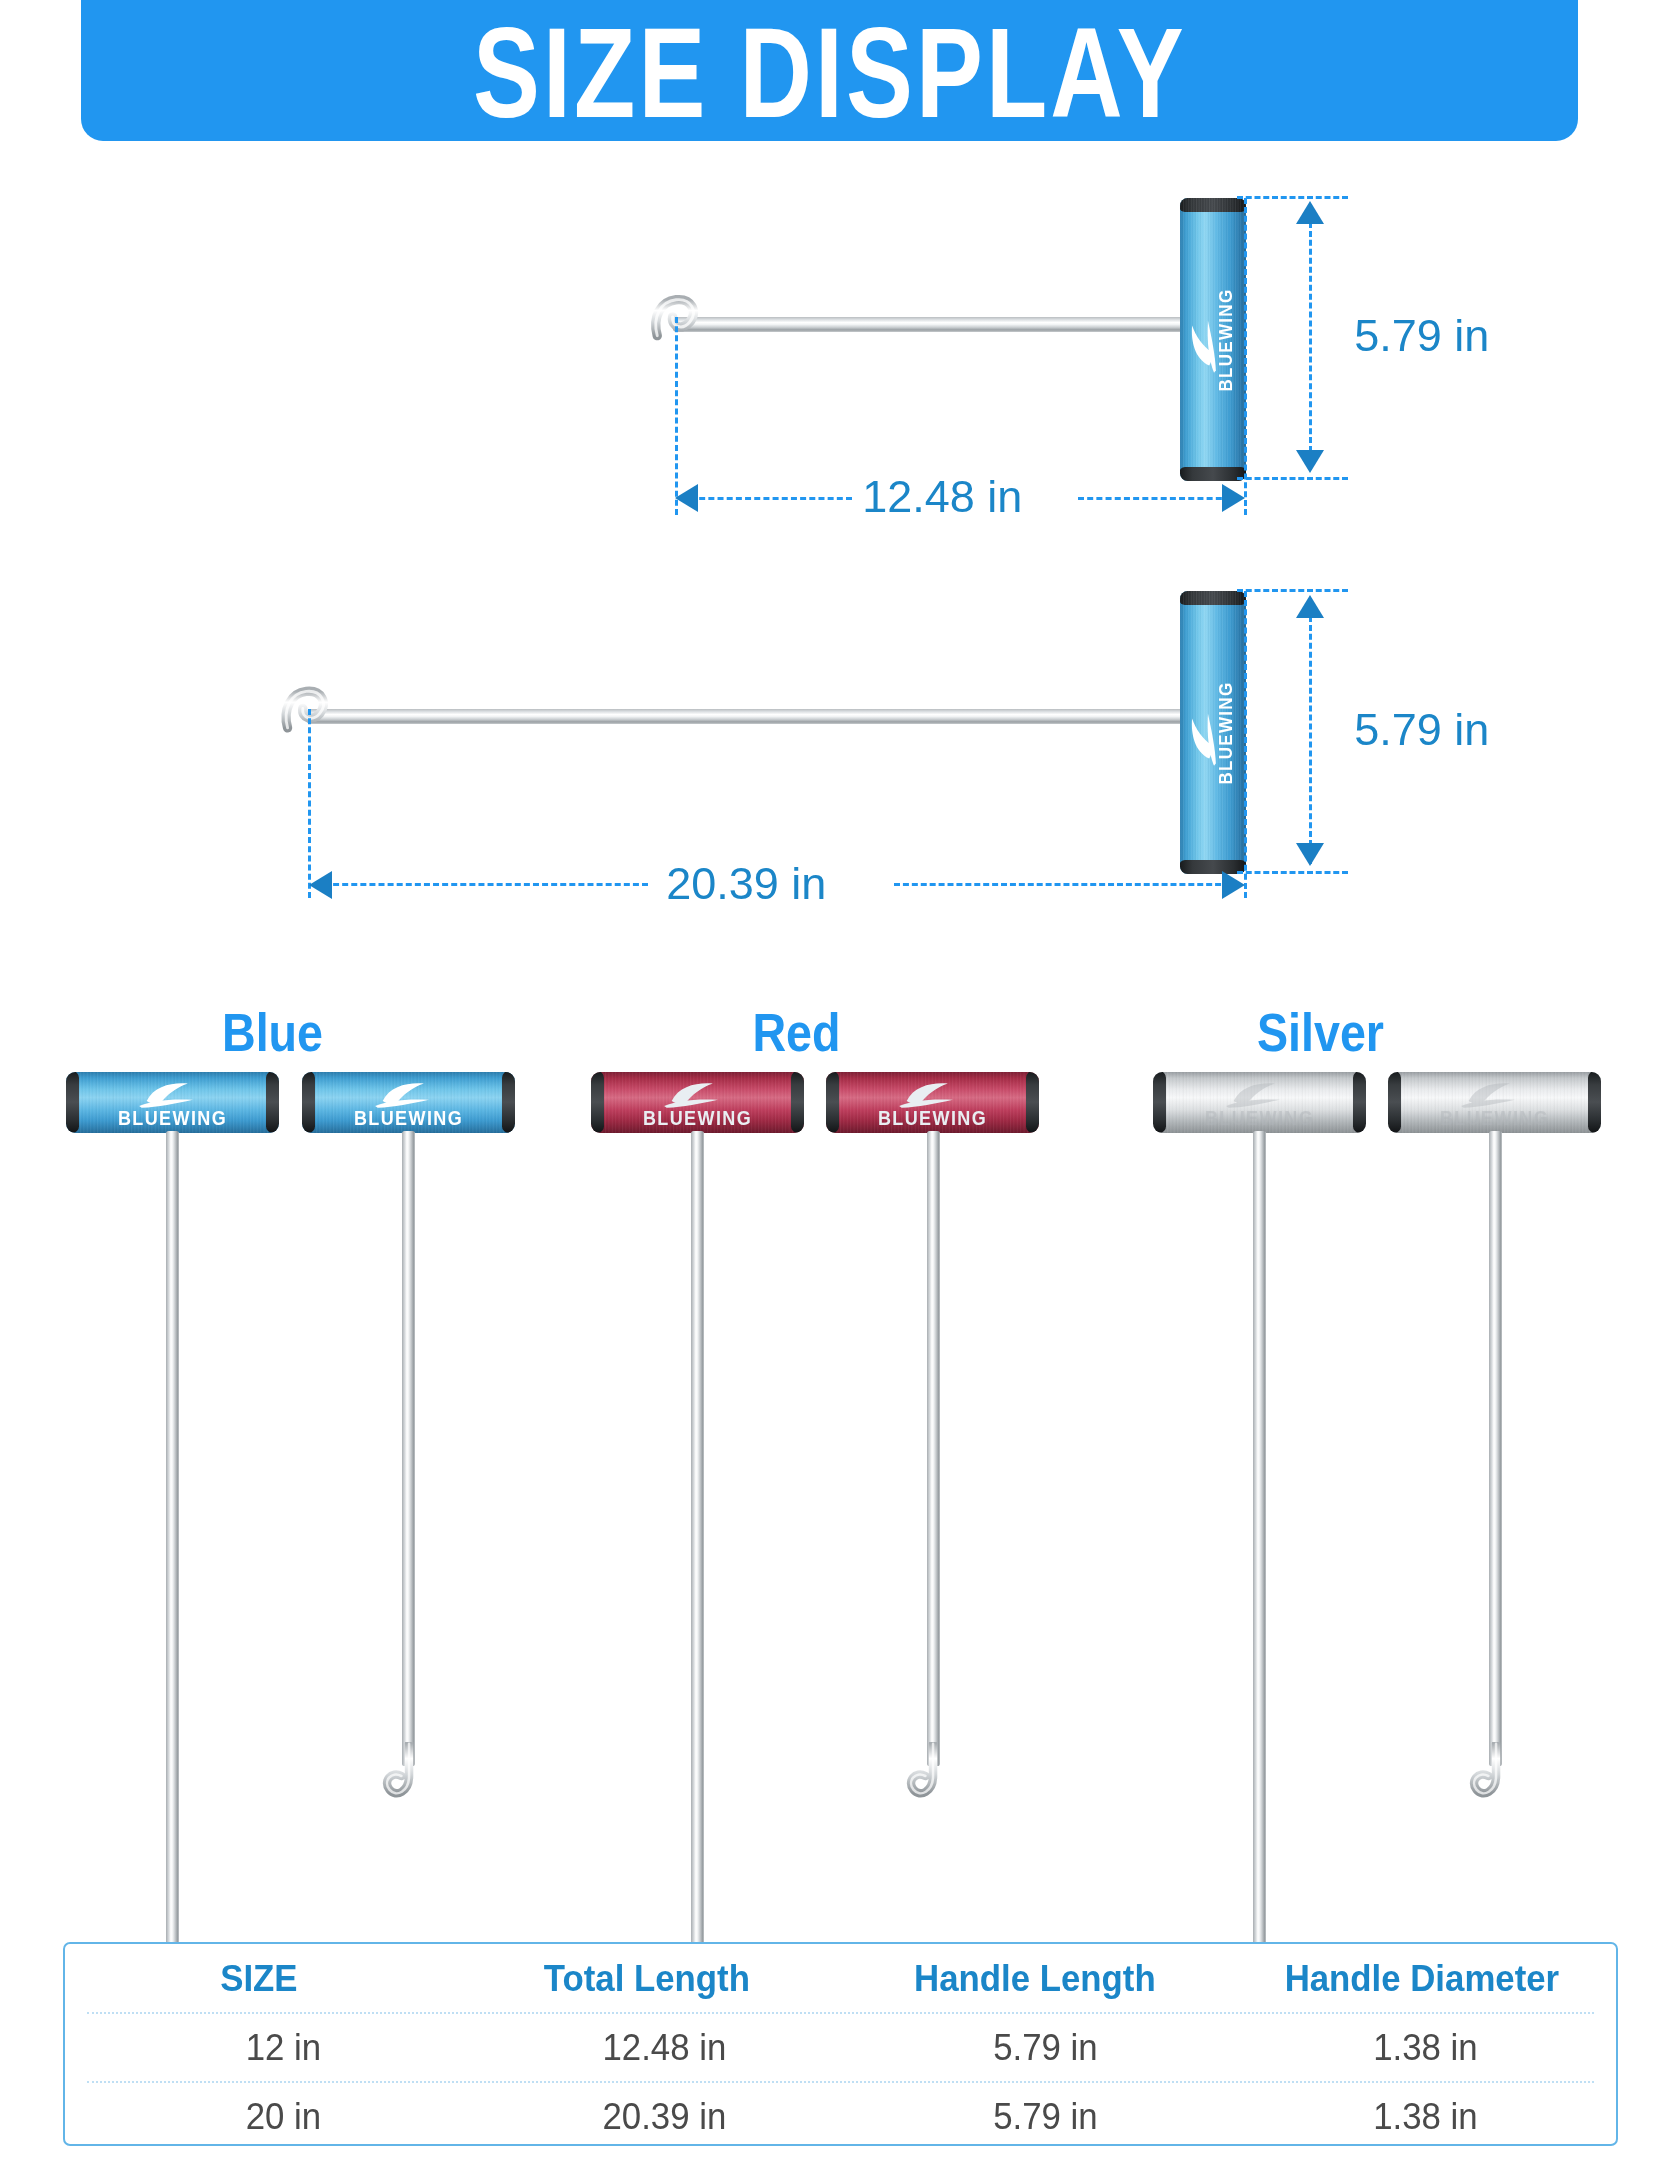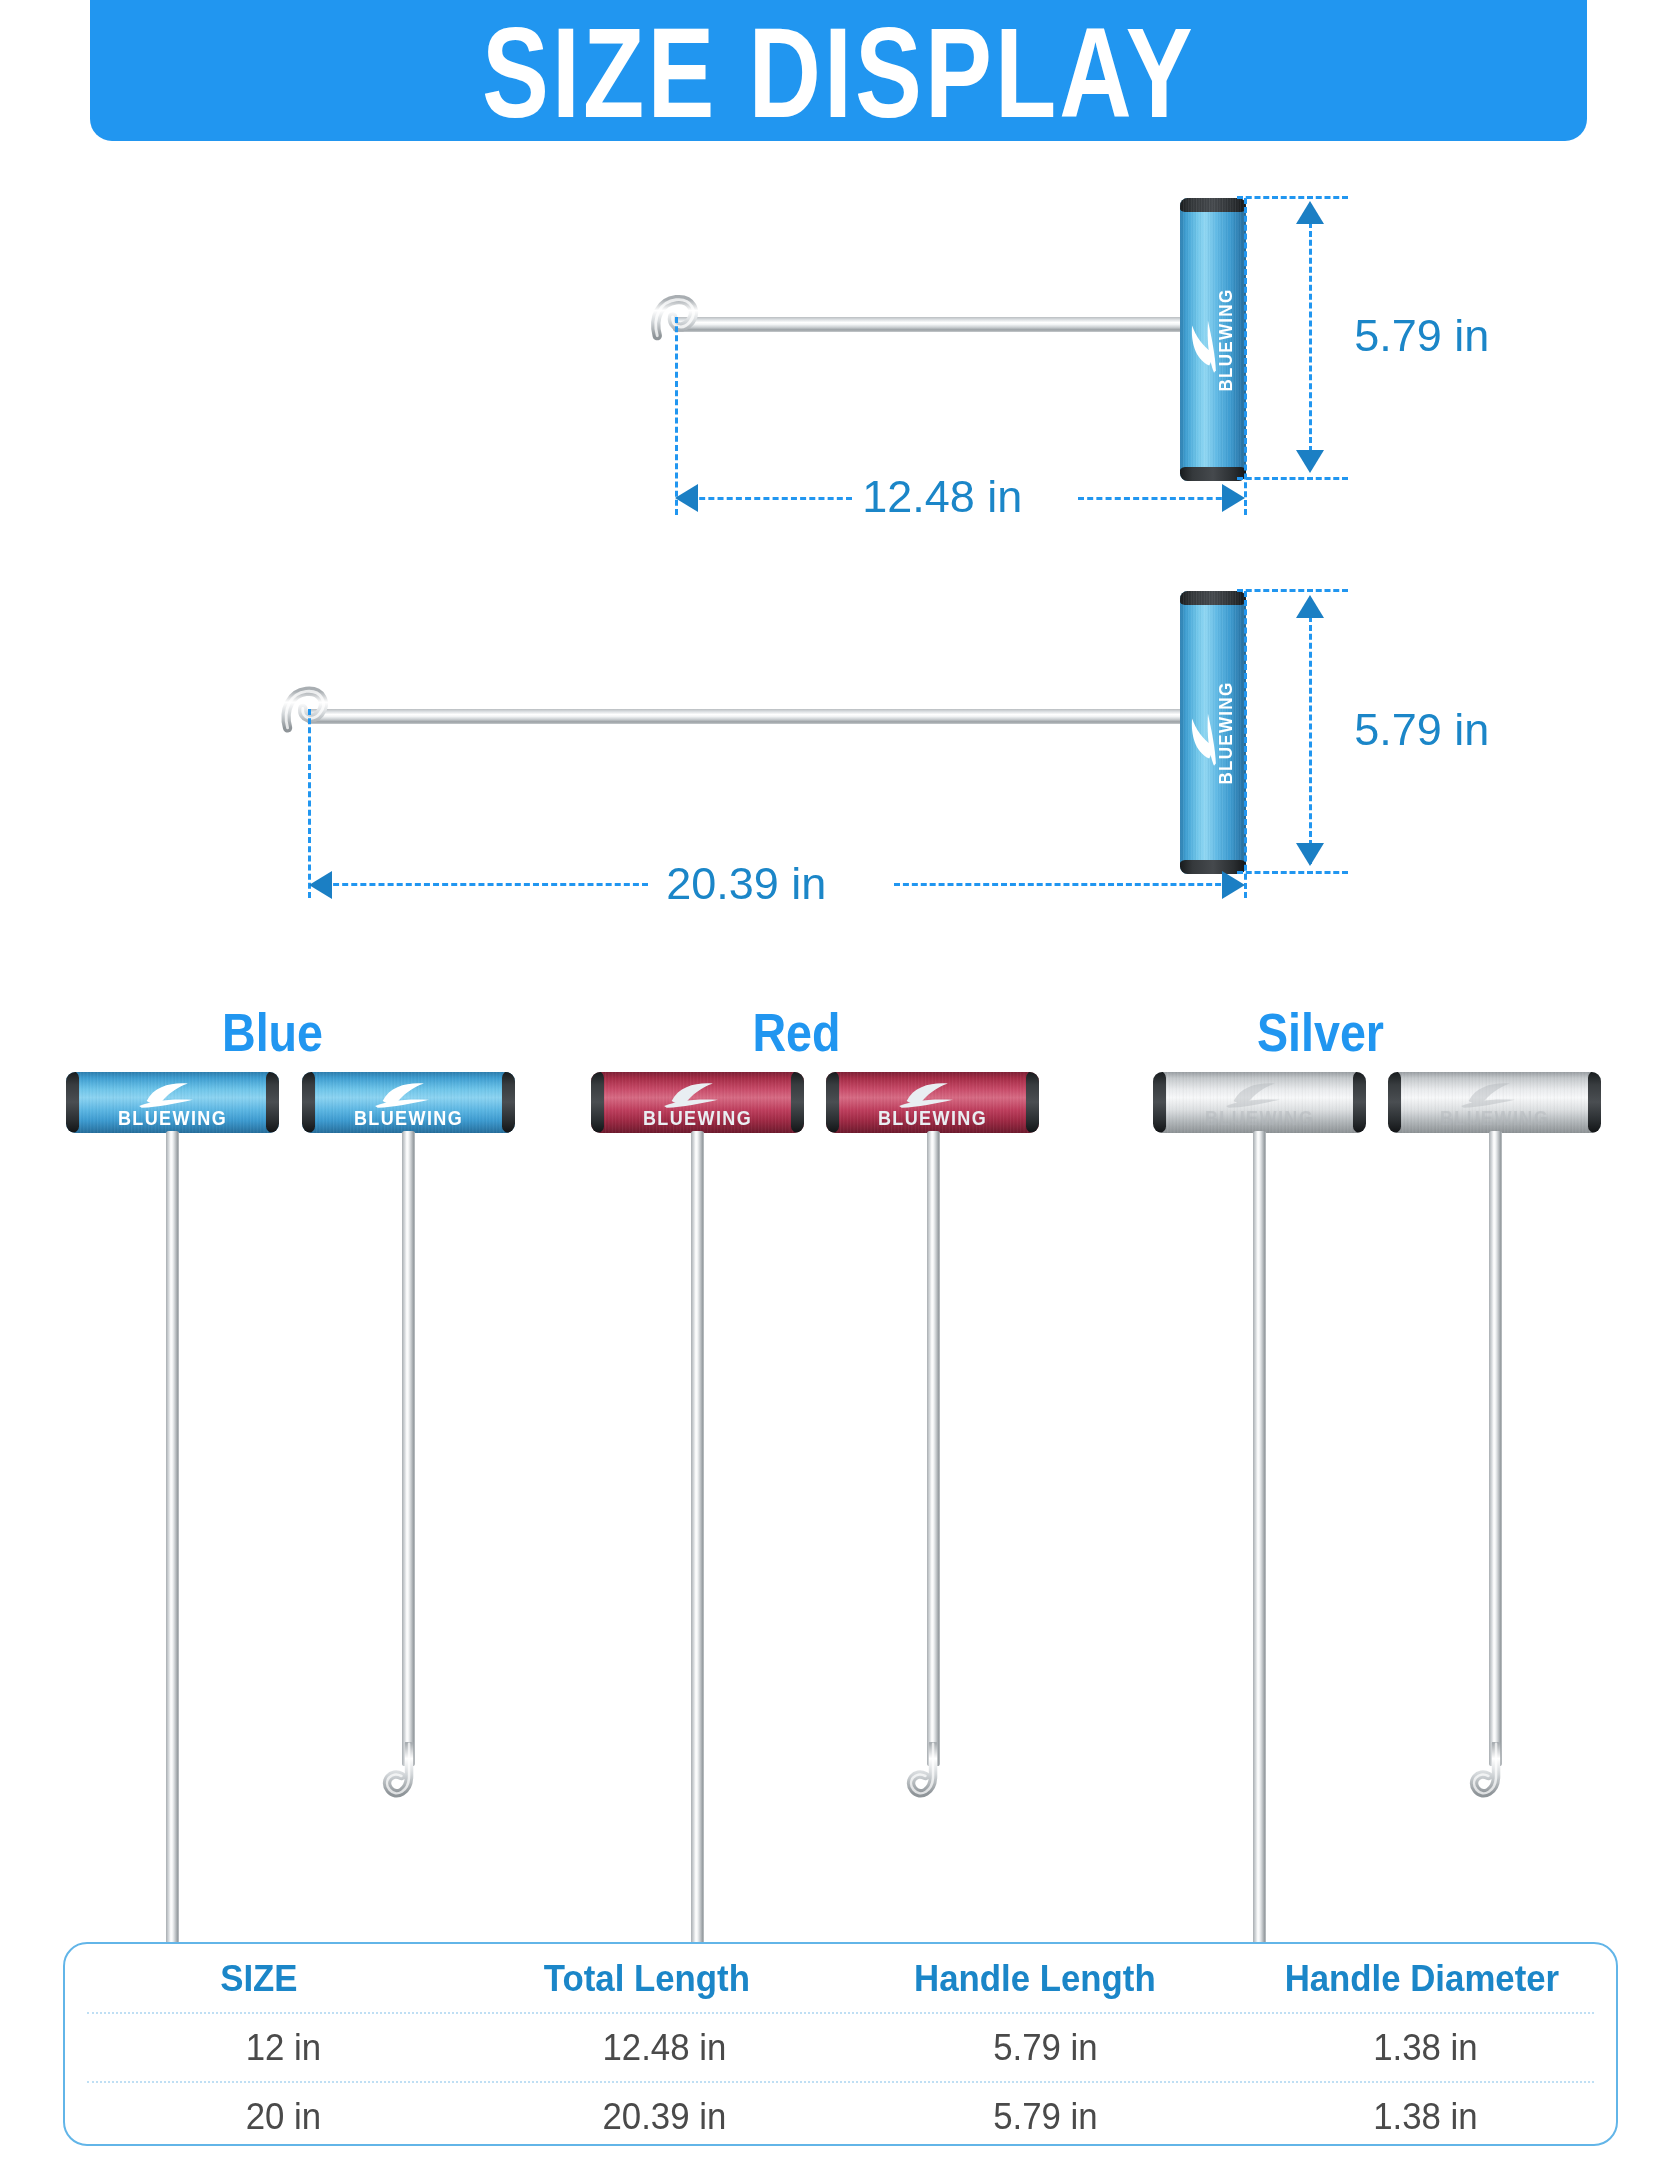--- a/index.html
+++ b/index.html
@@ -15,21 +15,21 @@
   #page {
     position: relative;
     width: 1677px;
     height: 2181px;
     background: #ffffff;
   }
 
   
   .header-banner {
     position: absolute;
-    left: 90px;
+    left: 81px;
     top: 0px;
     width: 1497px;
     height: 141px;
     background: #2196F0;
     border-radius: 0 0 22px 22px;
     display: flex;
     align-items: center;
     justify-content: center;
     overflow: hidden;
   }
@@ -239,21 +239,21 @@
   .hook { position: absolute; }
 
   
   .spec-table {
     position: absolute;
     left: 63px;
     top: 1942px;
     width: 1555px;
     height: 204px;
     border: 2.6px solid #62B5E8;
-    border-radius: 24px;
+    border-radius: 7px;
     background: #ffffff;
     overflow: hidden;
   }
   .spec-row {
     display: flex;
     width: 100%;
     align-items: center;
   }
   .spec-row.head { height: 68px; }
   .spec-row.body { height: 67px; padding-left: 28px; }

